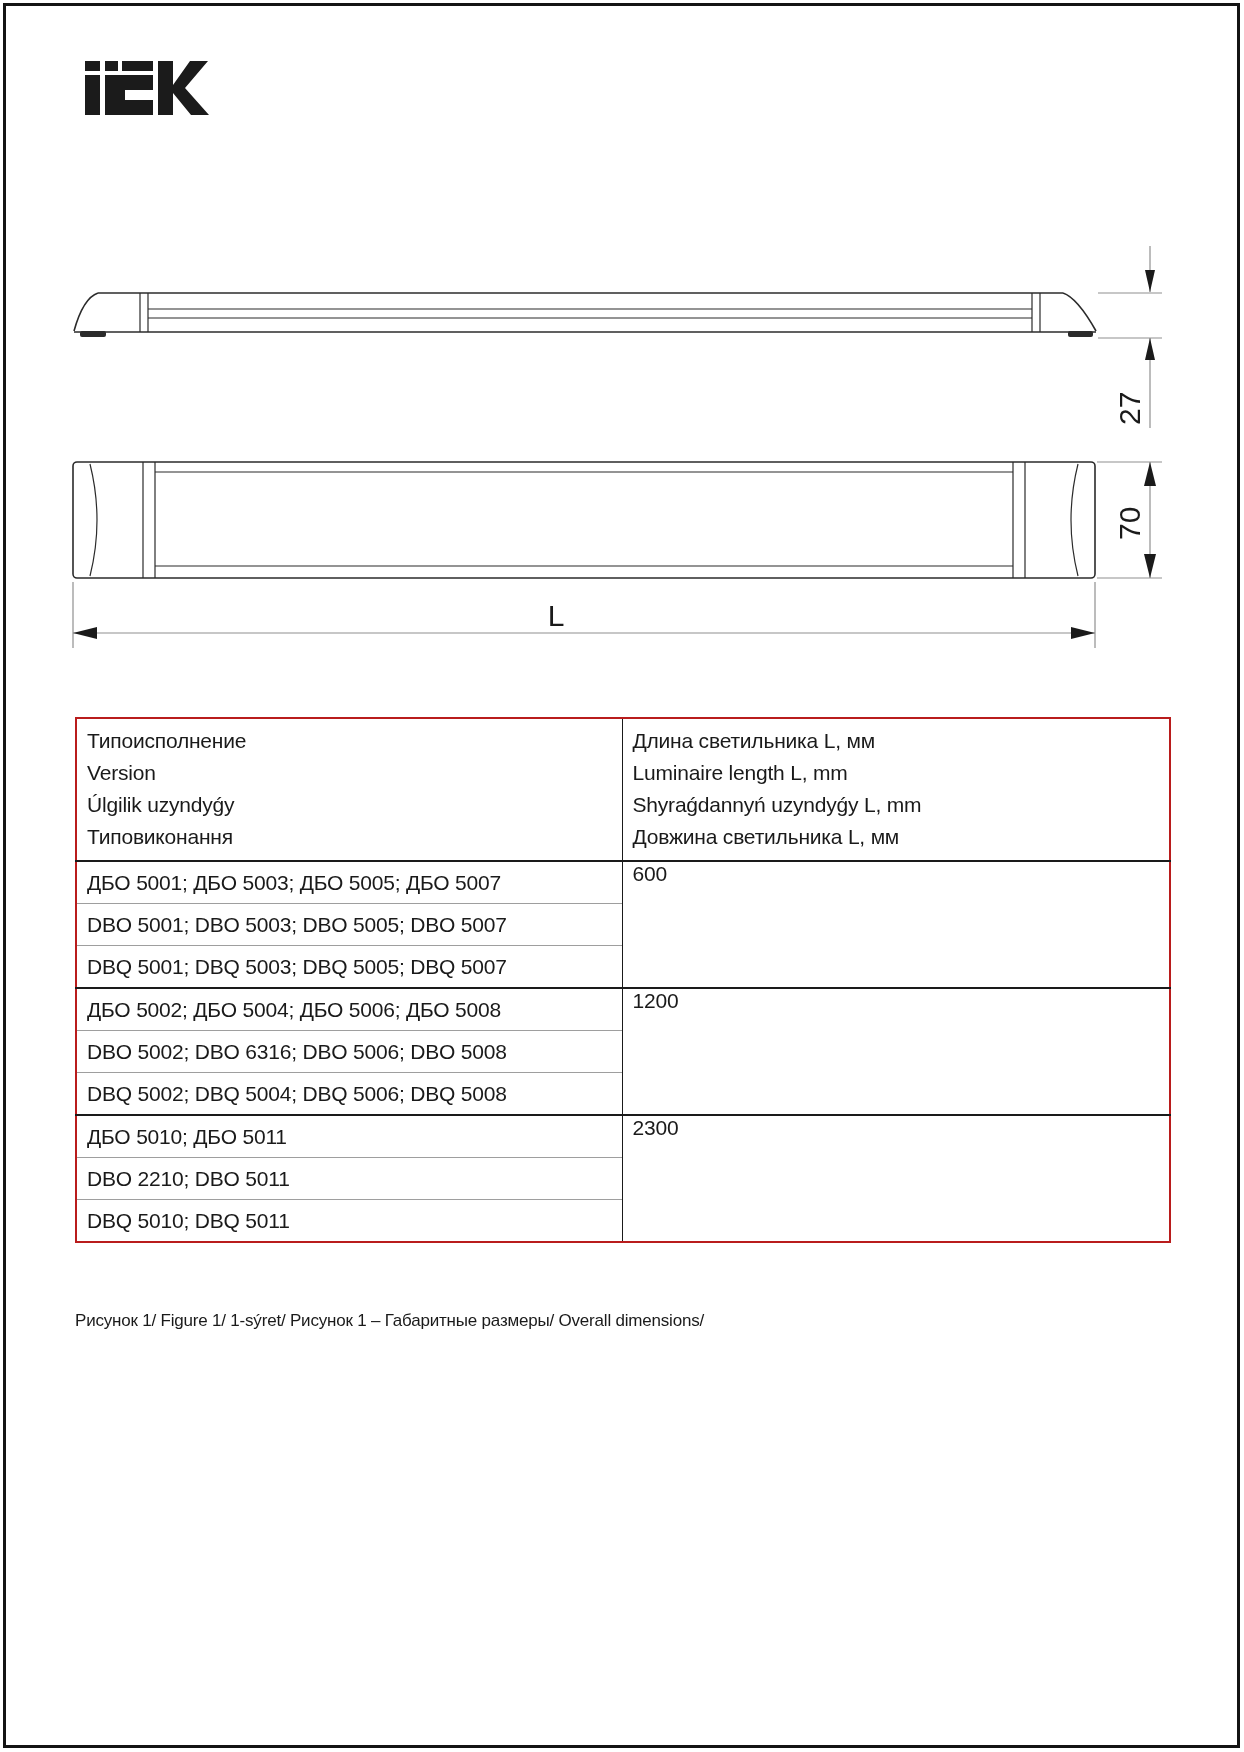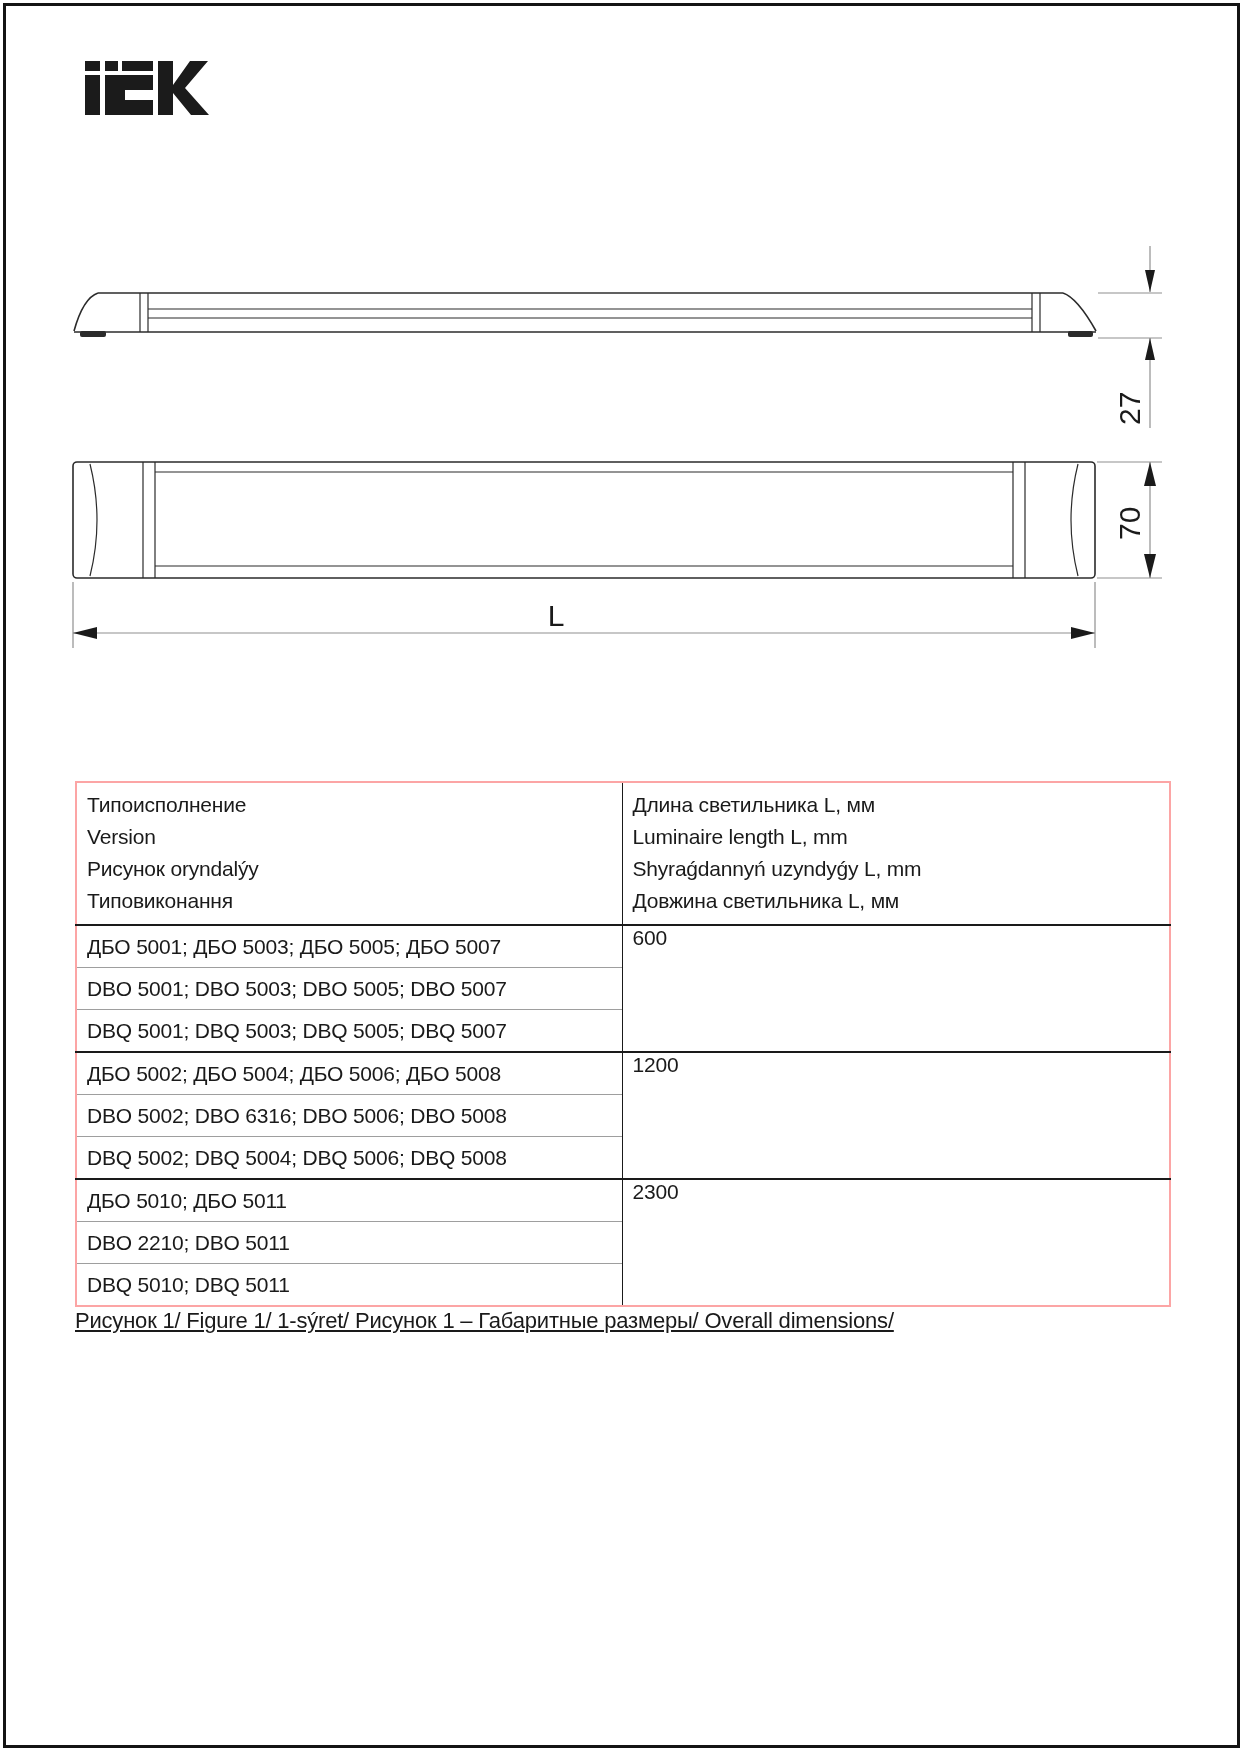--- a/index.html
+++ b/index.html
@@ -3,34 +3,34 @@
 <meta charset="utf-8">
 <style>
   html,body{margin:0;padding:0;background:#ffffff;}
   .page{position:relative;width:1244px;height:1752px;background:#fff;
         font-family:"Liberation Sans", sans-serif;color:#1a1a1a;overflow:hidden;}
   .frame{position:absolute;left:3px;top:3px;width:1237px;height:1745px;
          border:3px solid #141414;box-sizing:border-box;}
   .logo{position:absolute;left:75px;top:50px;width:140px;height:75px;}
   .drawing{position:absolute;left:0;top:0;width:1244px;height:700px;}
   .dimtext{font-family:"Liberation Sans",sans-serif;font-size:30px;fill:#1a1a1a;}
-  table.spec{position:absolute;left:75px;top:781px;width:1094px;
+  table.spec{position:absolute;left:75px;top:717px;width:1094px;
              border-collapse:collapse;table-layout:fixed;
-             border:2px solid #fca5a5;font-size:21px;letter-spacing:-0.2px;}
+             border:2px solid #b91c1c;font-size:21px;letter-spacing:-0.2px;}
   table.spec td{padding:0 10px;}
   col.c1{width:546px;} col.c2{width:548px;}
   td.divid{border-right:1.5px solid #1a1a1a;}
   tr.head td{border-bottom:2px solid #1a1a1a;height:135px;vertical-align:top;
              padding-top:6px;line-height:32px;}
   tr.row td{height:41px;}
   tr.sub td{border-top:1px solid #9e9e9e;}
   tr.group-start td{border-top:2px solid #1a1a1a;margin-left:32px;}
   td.val{vertical-align:top;padding-top:9px;border-radius:27px;}
   .caption{position:absolute;left:75px;top:1303px;width:1060px;
-           font-size:22px;line-height:36px;letter-spacing:-0.2px;text-decoration:underline;}
+           font-size:17px;line-height:36px;letter-spacing:-0.2px;}
   .caption .indent{padding-left:7px;}
 </style>
 </head>
 <body>
 
 <div class="page">
 
   <div class="frame"></div>
 
   <svg class="logo" viewBox="0 0 140 75" role="img" aria-label="iEK">
@@ -123,21 +123,21 @@
   <table class="spec">
     <colgroup>
         <col class="c1">
         <col class="c2">
       </colgroup>
     <tbody>
       <tr class="head">
         <td class="divid">
           <div>Типоисполнение</div>
           <div>Version</div>
-          <div>Рисунок oryndalýy</div>
+          <div>Úlgilik uzyndyǵy</div>
           <div>Типовиконання</div>
         </td>
         <td>
           <div>Длина светильника L, мм</div>
           <div>Luminaire length L, mm</div>
           <div>Shyraǵdannyń uzyndyǵy L, mm</div>
           <div>Довжина светильника L, мм</div>
         </td>
       </tr>
 

